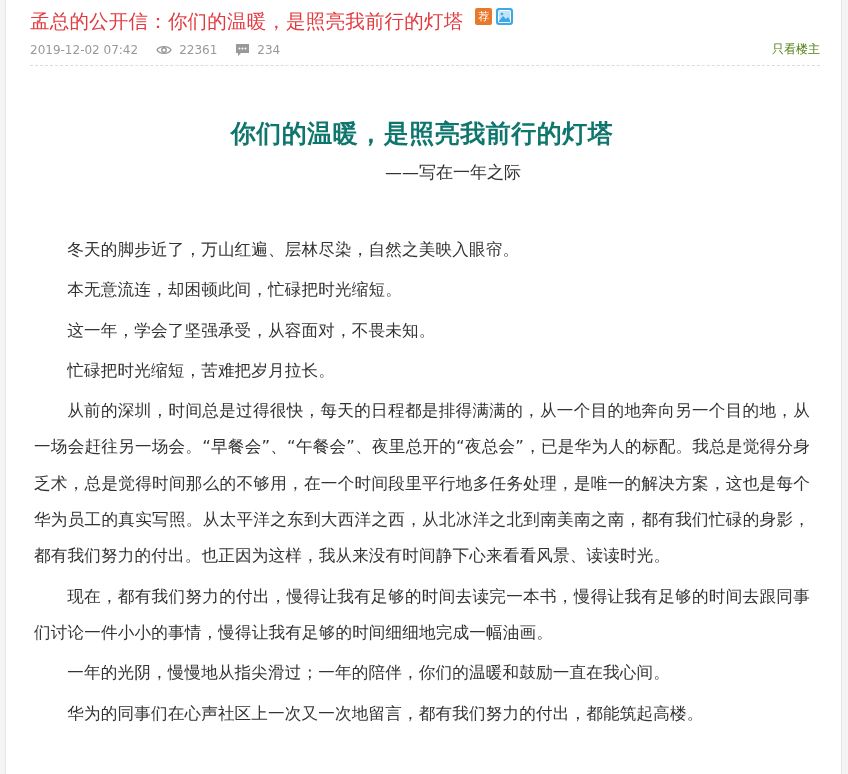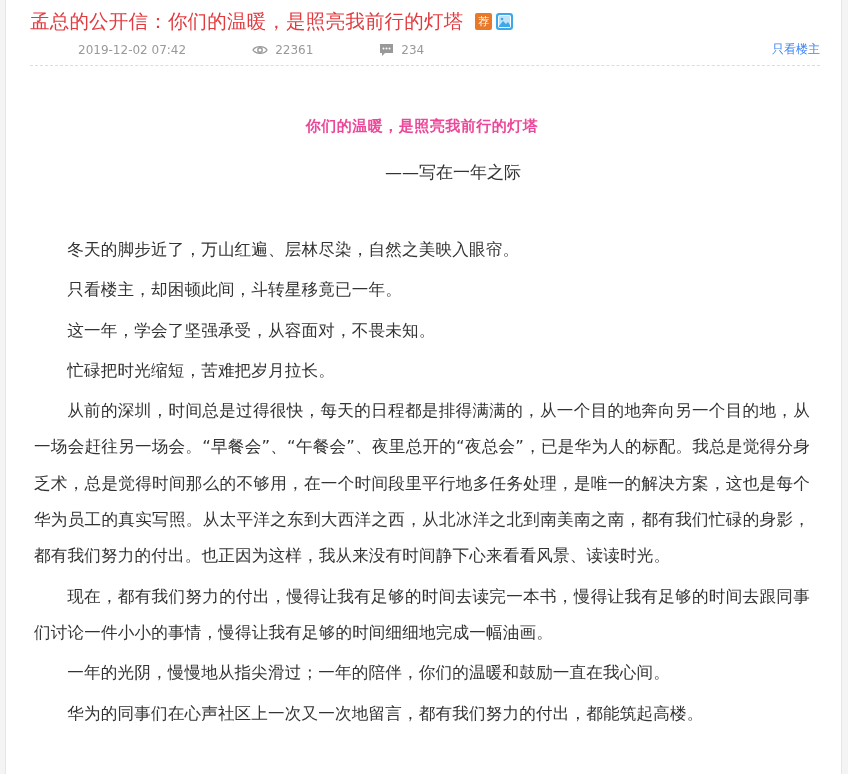--- a/index.html
+++ b/index.html
@@ -10,49 +10,49 @@
   }
   .card {
     position: absolute; left: 5px; top: 0; width: 835px; height: 774px;
     background: #ffffff;
     border-left: 1px solid #e6e6e6;
     border-right: 1px solid #e6e6e6;
   }
   .post-title {
     position: absolute; left: 24px; top: 8px;
     font-size: 19.5px; color: #e23a3f; white-space: nowrap; letter-spacing: 0.2px;
-    display: flex; align-items: center;
+    display: flex; align-items: flex-start;
   }
   .badges { display: inline-flex; gap: 4px; margin-left: 12px; align-items: center; }
   .badge-rec {
     width: 17px; height: 17px; background: #e8782a; color: #fff; font-size: 11px;
     display: inline-flex; align-items: center; justify-content: center; border-radius: 2px;
   }
   .badge-img {
     width: 17px; height: 17px; border-radius: 3px; background: #3da8e8; position: relative; overflow: hidden;
   }
   .badge-img svg { position: absolute; left: 0; top: 0; }
   .meta {
     position: absolute; left: 24px; top: 41px; width: 790px;
     font-size: 12px; color: #999; display: flex; align-items: center;
   }
-  .meta .item { display: inline-flex; align-items: center; margin-right: 18px; margin-left: 48px; }
+  .meta .item { display: inline-flex; align-items: center; margin-right: 18px; }
   .meta .ico { margin-right: 7px; display: inline-flex; }
-  .meta .owner-only { margin-left: auto; color: #3b82f6; cursor: pointer; }
+  .meta .owner-only { margin-left: auto; color: #4d7c0f; cursor: pointer; }
   .divider {
     position: absolute; left: 24px; top: 65px; width: 790px; height: 0;
     border-top: 1px dashed #dcdcdc;
   }
   .article {
     position: absolute; left: 24px; top: 66px; width: 784px;
     color: #333;
   }
   .art-heading {
     position: absolute; top: 51px; left: 0; width: 784px; text-align: center;
-    font-size: 15px; font-weight: bold; color: #ec4899; letter-spacing: 0.5px;
+    font-size: 25px; font-weight: bold; color: #0f766e; letter-spacing: 0.5px;
   }
   .art-sub {
     position: absolute; top: 95px; left: 355px;
     font-size: 17px; color: #333; white-space: nowrap;
   }
   .paras { position: absolute; top: 162px; left: 0; width: 784px; }
   .paras p {
     margin: 4px; font-size: 16.6px; line-height: 36.3px; text-indent: 2em;
     text-align: justify; letter-spacing: 0.15px;
   }
@@ -101,21 +101,21 @@
     <span class="owner-only">只看楼主</span>
   </div>
 
   <div class="divider"></div>
 
   <div class="article">
     <div class="art-heading">你们的温暖，是照亮我前行的灯塔</div>
     <div class="art-sub">——写在一年之际</div>
     <div class="paras">
       <p>冬天的脚步近了，万山红遍、层林尽染，自然之美映入眼帘。</p>
-      <p>只看楼主，却困顿此间，斗转星移竟已一年。</p>
+      <p>本无意流连，却困顿此间，忙碌把时光缩短。</p>
       <p>这一年，学会了坚强承受，从容面对，不畏未知。</p>
       <p>忙碌把时光缩短，苦难把岁月拉长。</p>
       <p>从前的深圳，时间总是过得很快，每天的日程都是排得满满的，从一个目的地奔向另一个目的地，从一场会赶往另一场会。“早餐会”、“午餐会”、夜里总开的“夜总会”，已是华为人的标配。我总是觉得分身乏术，总是觉得时间那么的不够用，在一个时间段里平行地多任务处理，是唯一的解决方案，这也是每个华为员工的真实写照。从太平洋之东到大西洋之西，从北冰洋之北到南美南之南，都有我们忙碌的身影，都有我们努力的付出。也正因为这样，我从来没有时间静下心来看看风景、读读时光。</p>
       <p>现在，都有我们努力的付出，慢得让我有足够的时间去读完一本书，慢得让我有足够的时间去跟同事们讨论一件小小的事情，慢得让我有足够的时间细细地完成一幅油画。</p>
       <p>一年的光阴，慢慢地从指尖滑过；一年的陪伴，你们的温暖和鼓励一直在我心间。</p>
       <p>华为的同事们在心声社区上一次又一次地留言，都有我们努力的付出，都能筑起高楼。</p>
     </div>
   </div>
 </div>
 

